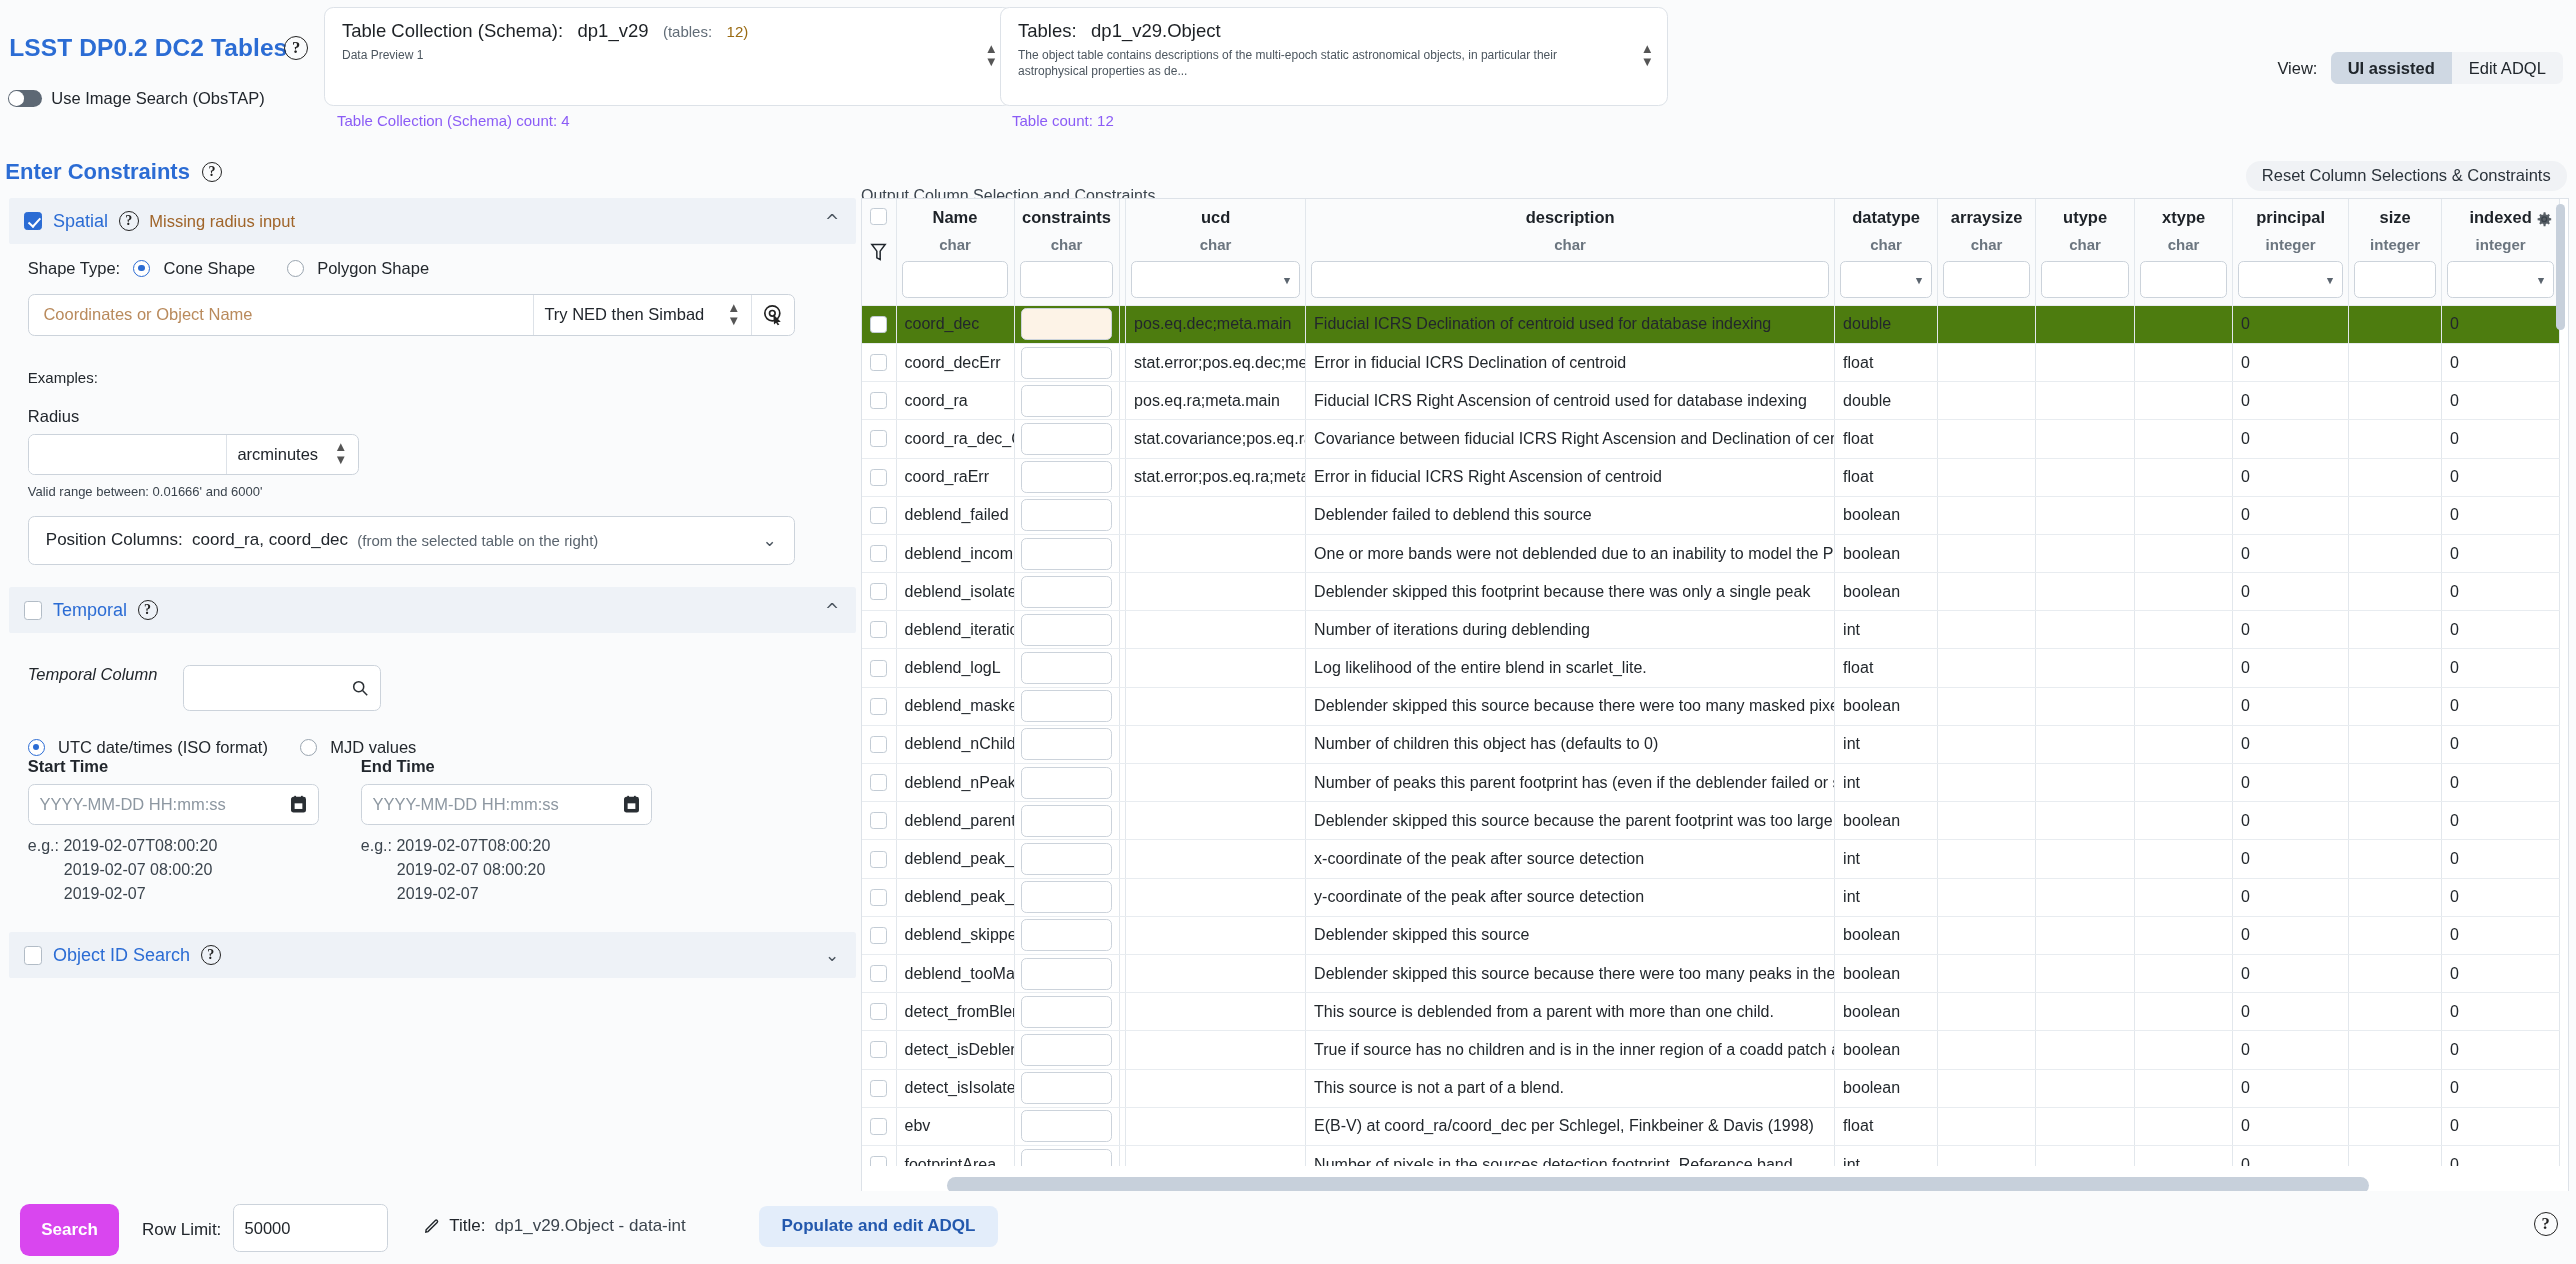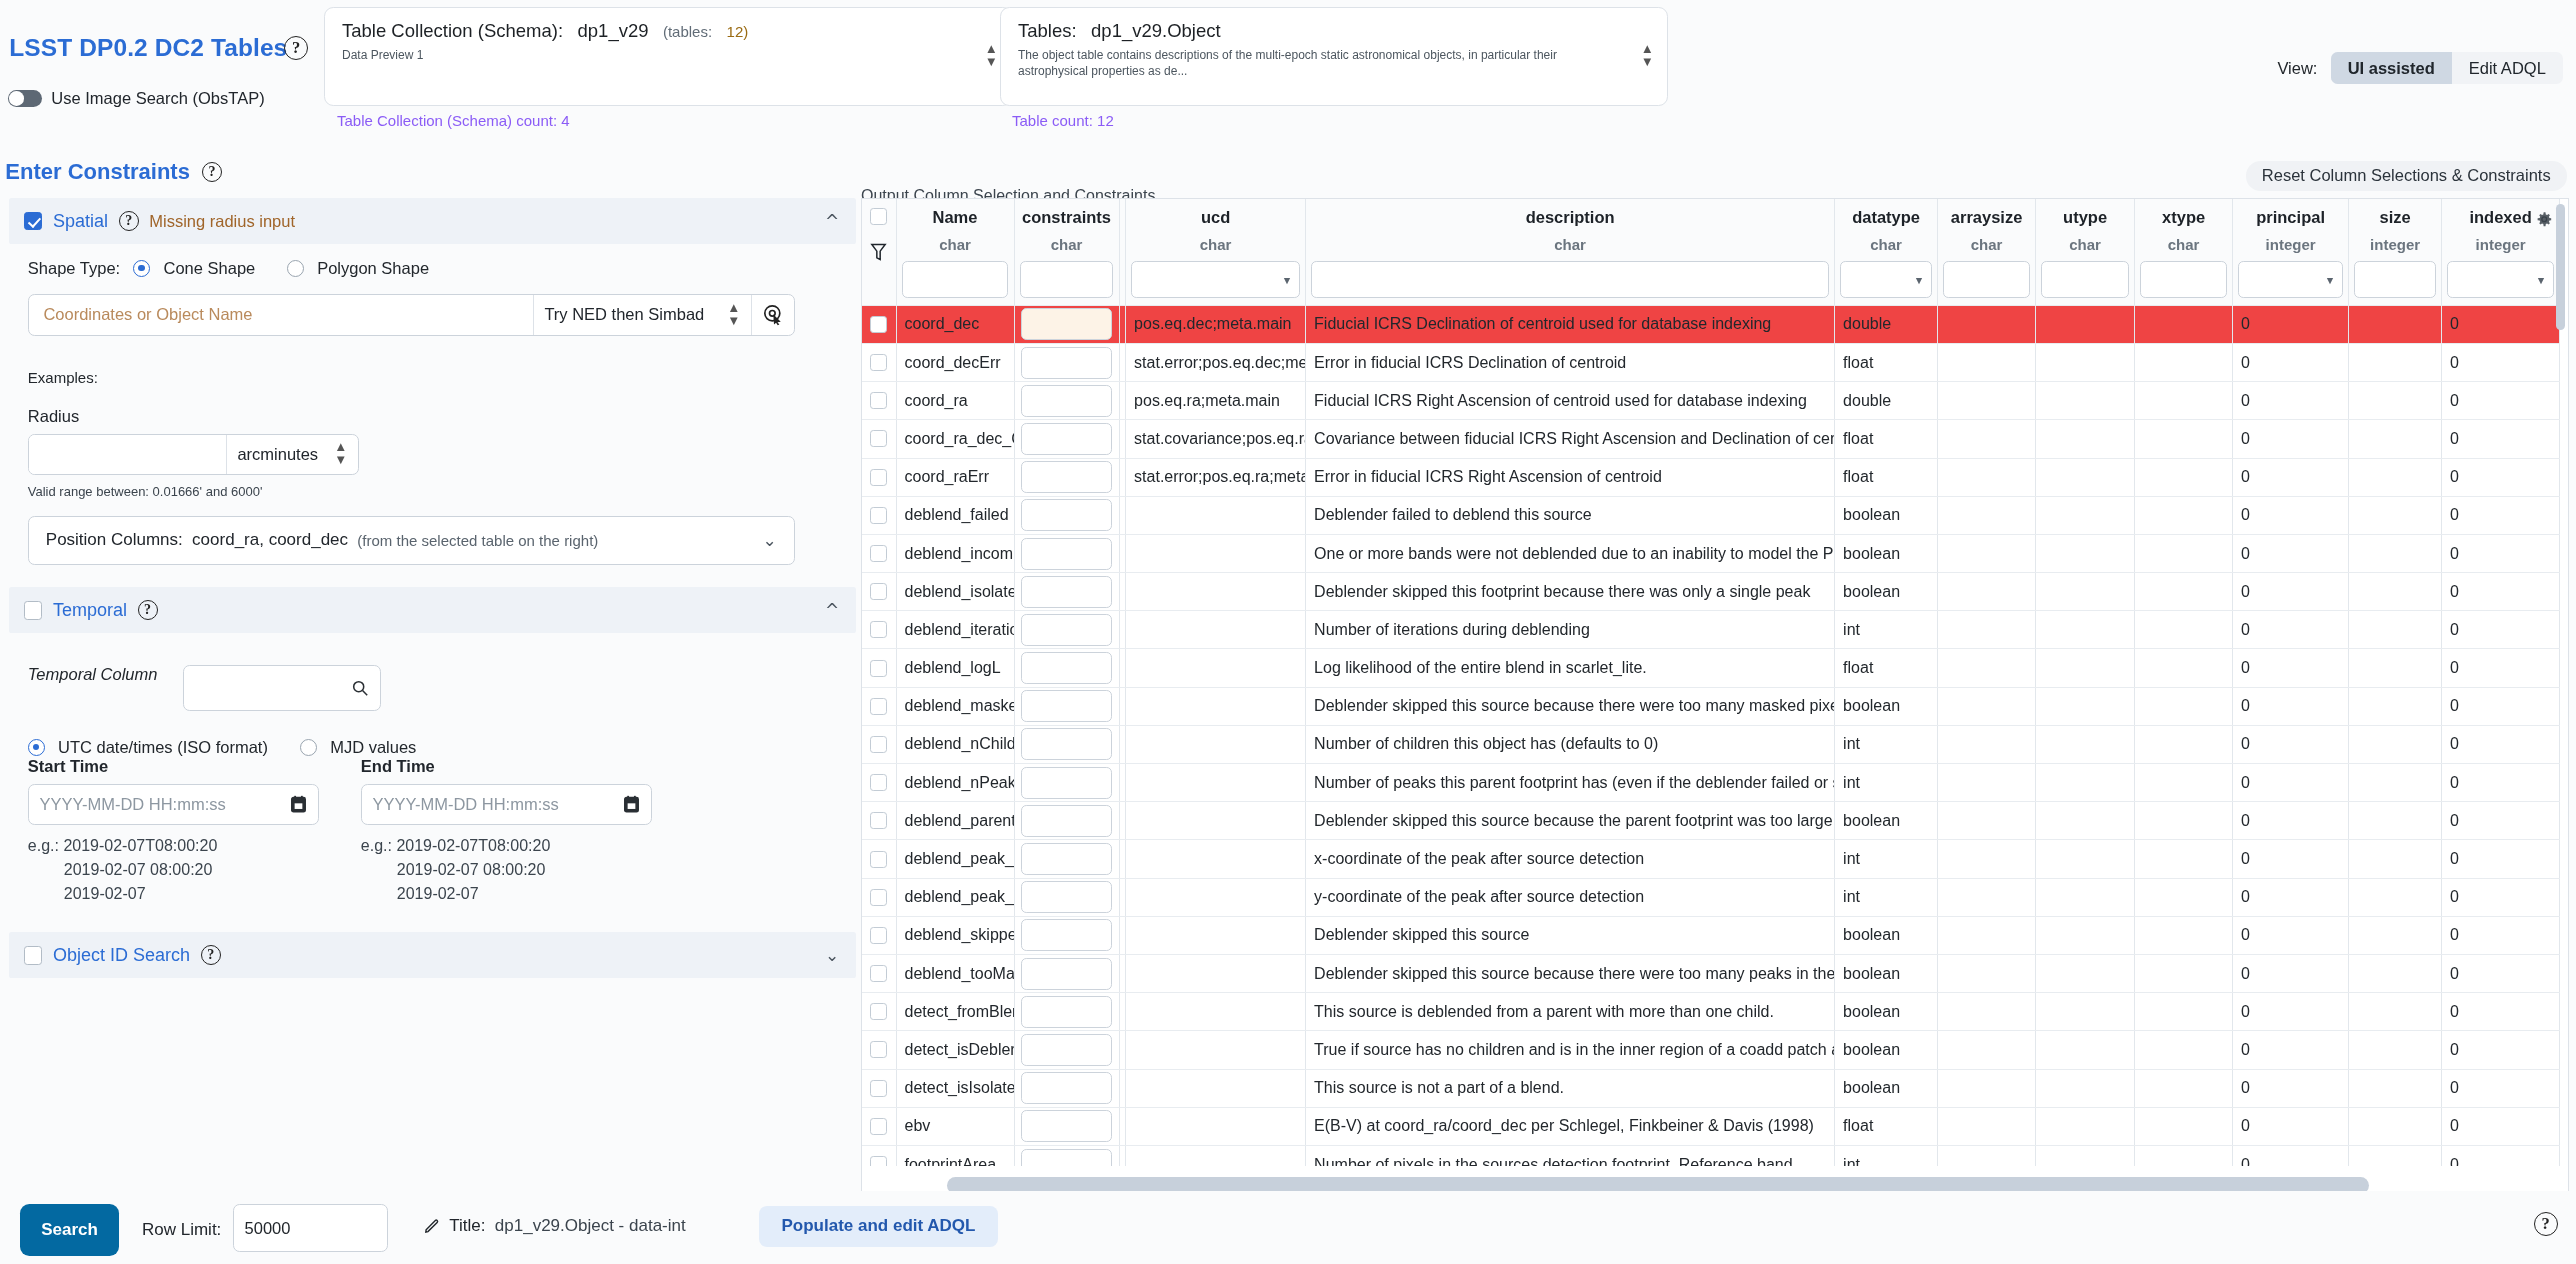--- a/index.html
+++ b/index.html
@@ -125,21 +125,21 @@
   #times{display:flex;gap:42px;}
   .tcol-lbl{font-size:16.5px;font-weight:bold;margin-bottom:8px;}
   .tinput{width:291px;height:41px;justify-content:space-between;}
   .ex-lines{margin-top:9.3px;font-size:16px;color:#3b444d;line-height:1.5;}
   .ex-lines .ind{padding-left:36px;}
 
   #objid-head{margin-top:26.5px;}
 
   
   #bottom{position:absolute;left:0;bottom:0;width:2576px;height:74px;background:#fafbfc;}
-  #search-btn{position:absolute;left:20px;top:13.2px;width:99px;height:52px;background:#0369a1;
+  #search-btn{position:absolute;left:20px;top:13.2px;width:99px;height:52px;background:#d946ef;
     color:#fff;border-radius:9.3px;display:flex;align-items:center;justify-content:center;
     font-size:17px;font-weight:bold;}
   #rowlimit-lbl{position:absolute;left:142px;top:29px;font-size:17px;}
   #rowlimit-inp{position:absolute;left:233px;top:13.2px;width:155px;height:48px;}
   #title-wrap{position:absolute;left:423px;top:25px;display:flex;align-items:center;gap:9.3px;font-size:17px;}
   #title-wrap .tv{color:#3b444d;}
   #adql-btn{position:absolute;left:759px;top:14.6px;background:#e3edfa;border-radius:8px;
     padding:10.6px 22.5px;font-size:17px;color:#2358ad;font-weight:bold;}
   #bottom-help{position:absolute;right:18.5px;top:21px;}
 
@@ -152,21 +152,21 @@
   thead th{background:#fafbfc;vertical-align:top;}
   .hd{display:flex;flex-direction:column;align-items:center;padding:9.3px 2.6px 5.3px;}
   .hd .n{font-size:16.5px;color:#1d2228;}
   .hd .t{font-size:15px;color:#6b757f;margin-top:9px;}
   .filterbox{border:1px solid #ccd3db;border-radius:5.3px;height:37px;margin:2.6px 5.3px 6.6px;
     background:#fff;display:flex;align-items:center;justify-content:flex-end;padding-right:6.6px;
     font-size:10.6px;color:#5a646e;}
   .filterbox.plain{justify-content:flex-start;}
   tbody td{height:23px;font-size:16px;color:#22272c;}
   .cell{padding:0 8px;white-space:nowrap;overflow:hidden;text-overflow:clip;}
-  tr.hl td{background:#ef4444;}
+  tr.hl td{background:#4d7c0f;}
   .rcbx{width:17px;height:17px;border:1px solid #c3ccd5;border-radius:3.3px;background:#fff;margin:0 auto;}
   .ccell{border:1px solid #ccd3db;border-radius:5.3px;height:32px;margin:2.6px 6.6px;background:#fff;}
   tr.hl .ccell{background:#fdf3e7;}
   .funnel{display:block;margin:0 auto;}
   .gear{position:absolute;right:5.3px;top:10.6px;}
   #hscroll{position:absolute;left:861px;top:1166px;width:1708px;height:42px;background:#fff;
     border:1px solid #dde2e8;border-top:none;}
   #hscroll .thumb{position:absolute;left:85px;top:11.2px;width:1422px;height:17px;
     border-radius:8.6px;background:#c7d0db;}
   #vscroll{position:absolute;right:2.6px;top:5.3px;width:9.3px;height:126px;border-radius:4.6px;background:#c7d0db;}

